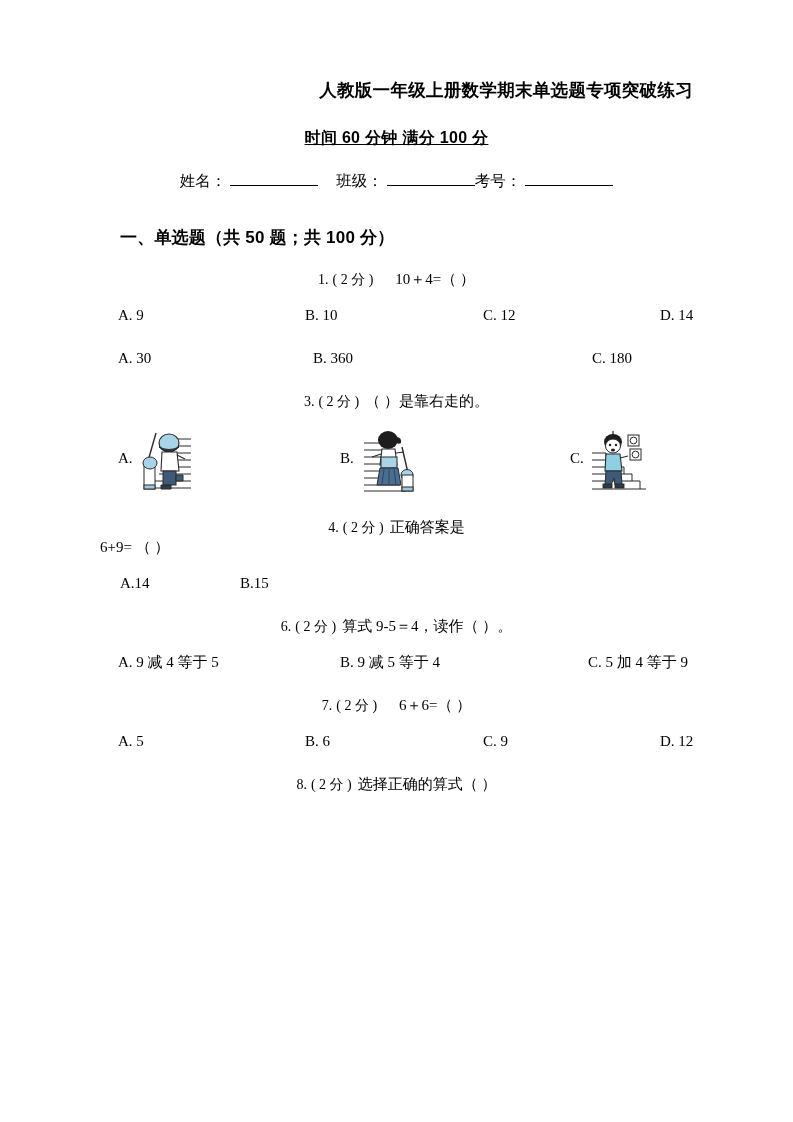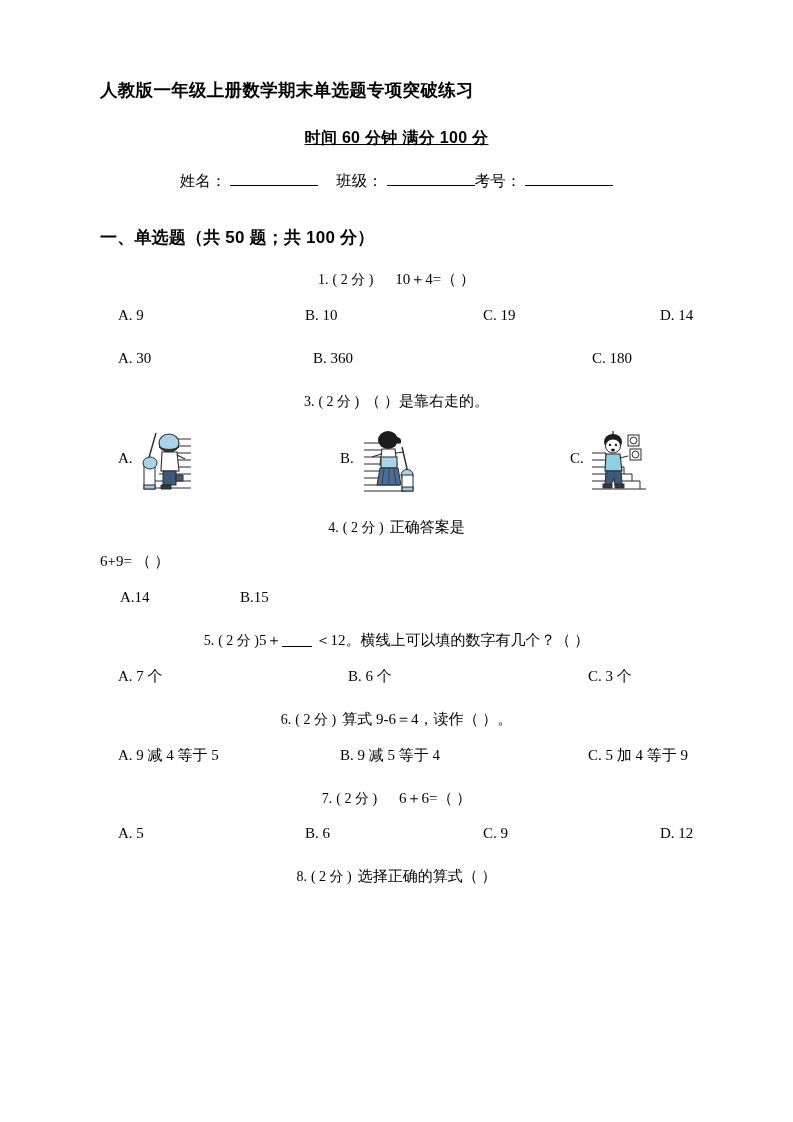--- a/index.html
+++ b/index.html
@@ -7,21 +7,21 @@
     width:793px; height:1122px;
     background:#ffffff;
     font-family:"Liberation Serif", serif;
     color:#000000;
     -webkit-font-smoothing:antialiased;
   }
   .page { position:relative; width:793px; height:1122px; box-sizing:border-box; padding:0 100px; }
 
   
   .doc-title {
-    text-align:left;
+    text-align:right;
     font-family:"Liberation Sans", sans-serif;
     font-weight:bold;
     font-size:17.5px;
     letter-spacing:.3px;
     padding-top:78px;
   }
   .doc-subtitle {
     text-align:center;
     font-family:"Liberation Sans", sans-serif;
     font-weight:bold;
@@ -49,26 +49,27 @@
   .gap-a { display:inline-block; width:18px; }
   .gap-b { display:inline-block; width:4px; }
 
   
   .section-head {
     font-family:"Liberation Sans", sans-serif;
     font-weight:bold;
     font-size:17px;
     margin-top:34px;
     letter-spacing:.2px;
+    margin-left:20px;
   }
 
   
   .q { margin-top:21px; font-size:15px; line-height:1.25; }
   .q-stem { white-space:nowrap;text-align:center; }
-  .q-stem2 { white-space:nowrap; margin-top:16px; }
+  .q-stem2 { white-space:nowrap; margin-top:2px; }
   .pts { font-size:14px; }
   .sp-lg { display:inline-block; width:22px; }
   .sp-sm { display:inline-block; width:6px; }
   .u-blank {
     display:inline-block;
     border-bottom:1.4px solid #000;
     width:30px; height:12px;
     vertical-align:-2px;
   }
 
@@ -104,21 +105,21 @@
 
   <div class="section-head">一、单选题（共 50 题；共 100 分）</div>
 
   <div class="q">
     <div class="q-stem">
       <span class="pts">1.</span><span class="gap-b"></span><span class="pts">( 2 分 )</span><span class="sp-lg"></span><span>10＋4=（  ）</span>
     </div>
     <div class="opts">
       <span class="opt" style="left:18px">A.  9</span>
       <span class="opt" style="left:205px">B. 10</span>
-      <span class="opt" style="left:383px">C. 19</span>
+      <span class="opt" style="left:383px">C. 12</span>
       <span class="opt" style="left:560px">D. 14</span>
     </div>
   </div>
 
   <div class="q">
     <div class="opts">
       <span class="opt" style="left:18px">A. 30</span>
       <span class="opt" style="left:213px">B. 360</span>
       <span class="opt" style="left:492px">C. 180</span>
     </div>
@@ -259,34 +260,24 @@
     <div class="q-stem">
       <span class="pts">4.</span><span class="gap-b"></span><span class="pts">( 2 分 )</span><span class="sp-sm"></span><span>正确答案是</span>
     </div>
     <div class="q-stem2">6+9=   （  ）</div>
     <div class="opts">
       <span class="opt" style="left:20px">A.14</span>
       <span class="opt" style="left:140px">B.15</span>
     </div>
   </div>
 
-  <div class="q">
-    <div class="q-stem">
-      <span class="pts">5.</span><span class="gap-b"></span><span class="pts">( 2 分 )</span><span>5＋</span><span class="u-blank"></span><span class="gap-b"></span><span>＜12。横线上可以填的数字有几个？（   ）</span>
-    </div>
-    <div class="opts">
-      <span class="opt" style="left:18px">A. 7 个</span>
-      <span class="opt" style="left:248px">B. 6  个</span>
-      <span class="opt" style="left:488px">C. 3 个</span>
-    </div>
-  </div>
-
-  <div class="q">
-    <div class="q-stem">
-      <span class="pts">6.</span><span class="gap-b"></span><span class="pts">( 2 分 )</span><span class="sp-sm"></span><span>算式 9-6＝4，读作（   ）。</span>
+
+  <div class="q">
+    <div class="q-stem">
+      <span class="pts">6.</span><span class="gap-b"></span><span class="pts">( 2 分 )</span><span class="sp-sm"></span><span>算式 9-5＝4，读作（   ）。</span>
     </div>
     <div class="opts">
       <span class="opt" style="left:18px">A. 9 减 4 等于 5</span>
       <span class="opt" style="left:240px">B. 9 减 5 等于 4</span>
       <span class="opt" style="left:488px">C. 5 加 4 等于 9</span>
     </div>
   </div>
 
   <div class="q">
     <div class="q-stem">

